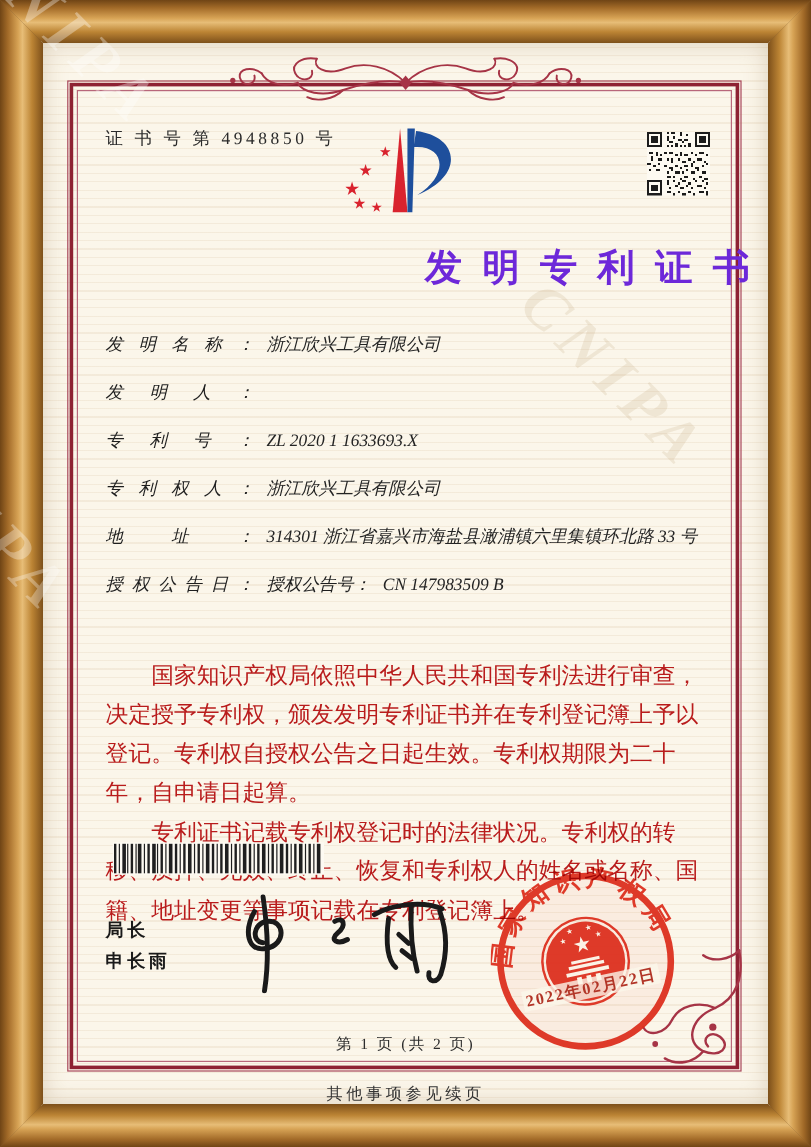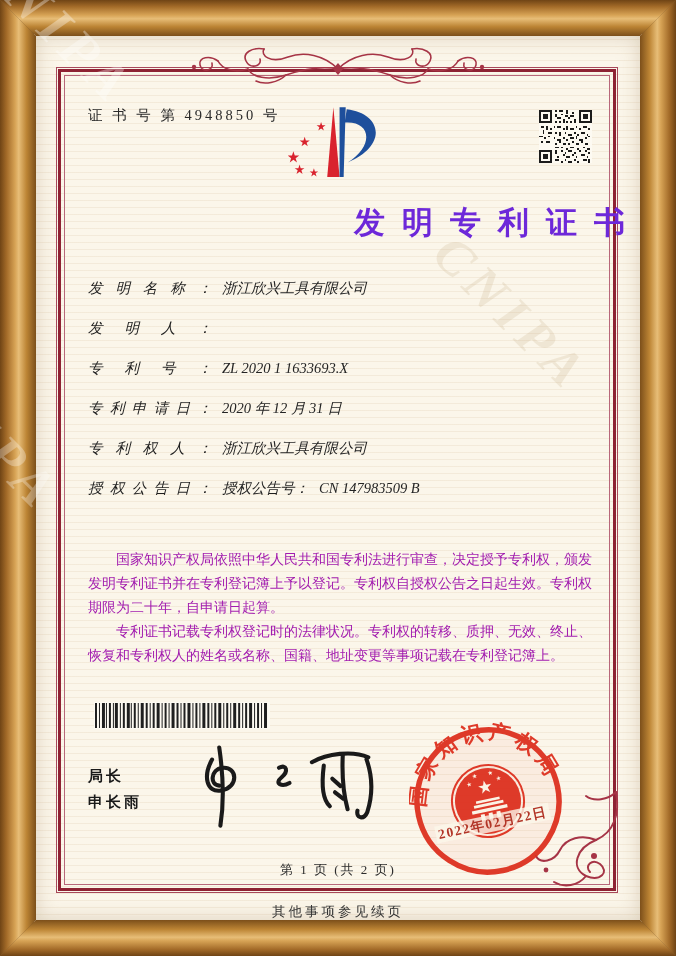--- a/index.html
+++ b/index.html
@@ -50,21 +50,21 @@
   .qr{position:absolute;left:505px;top:76px;width:53px;height:53px;}
   .title{position:absolute;left:0;right:0;top:168px;text-align:right;font-size:31px;
          font-weight:700;letter-spacing:17px;padding-left:17px;color:#6d28d9;}
 
   .fields{position:absolute;left:54px;top:243px;width:512px;font-style:italic;}
   .frow{display:flex;align-items:baseline;font-size:14.5px;line-height:23px;margin-bottom:17px;white-space:nowrap;}
   .flabel{display:inline-block;width:124px;text-align:justify;text-align-last:justify;flex:none;color:#1e1e1e;}
   .fvalue{margin-left:10px;color:#242424;}
   .fvalue2-label{margin-left:10px;color:#1e1e1e;}
 
-  .paras{position:absolute;left:54px;top:514px;width:510px;font-size:14px;line-height:1.72;color:#a21caf;}
+  .paras{position:absolute;left:54px;top:514px;width:510px;font-size:19px;line-height:1.72;color:#b91c1c;}
   .paras p{margin:0;text-indent:2em;}
 
   .barcode{position:absolute;left:60px;top:668px;width:176px;height:27px;background:#fdfaf2;padding:1px;}
 
   .director{position:absolute;left:54px;top:729px;font-family:"Liberation Sans","DejaVu Sans",sans-serif;
             font-weight:600;font-size:15px;letter-spacing:3px;color:#1a1a1a;line-height:26px;}
   .signature{position:absolute;left:152px;top:702px;}
 
   .seal{position:absolute;left:375px;top:688px;mix-blend-mode:multiply;opacity:.95;}
 
@@ -250,26 +250,26 @@
           <span class="fvalue">浙江欣兴工具有限公司</span>
         </div>
         <div class="frow">
           <span class="flabel">发明人：</span>
         </div>
         <div class="frow">
           <span class="flabel">专利号：</span>
           <span class="fvalue">ZL 2020 1 1633693.X</span>
         </div>
         <div class="frow">
-          <span class="flabel">专利申请日：</span>
-          <span class="fvalue">2020 年 12 月 31 日</span>
-        </div>
-        <div class="frow">
           <span class="flabel">专利权人：</span>
           <span class="fvalue">浙江欣兴工具有限公司</span>
+        </div>
+        <div class="frow">
+          <span class="flabel">地址：</span>
+          <span class="fvalue">314301 浙江省嘉兴市海盐县澉浦镇六里集镇环北路 33 号</span>
         </div>
         <div class="frow">
           <span class="flabel">授权公告日：</span>
           <span class="fvalue2-label">授权公告号：</span>
           <span class="fvalue">CN 147983509 B</span>
         </div>
       </div>
 
       <div class="paras">
         <p>国家知识产权局依照中华人民共和国专利法进行审查，决定授予专利权，颁发发明专利证书并在专利登记簿上予以登记。专利权自授权公告之日起生效。专利权期限为二十年，自申请日起算。</p>

